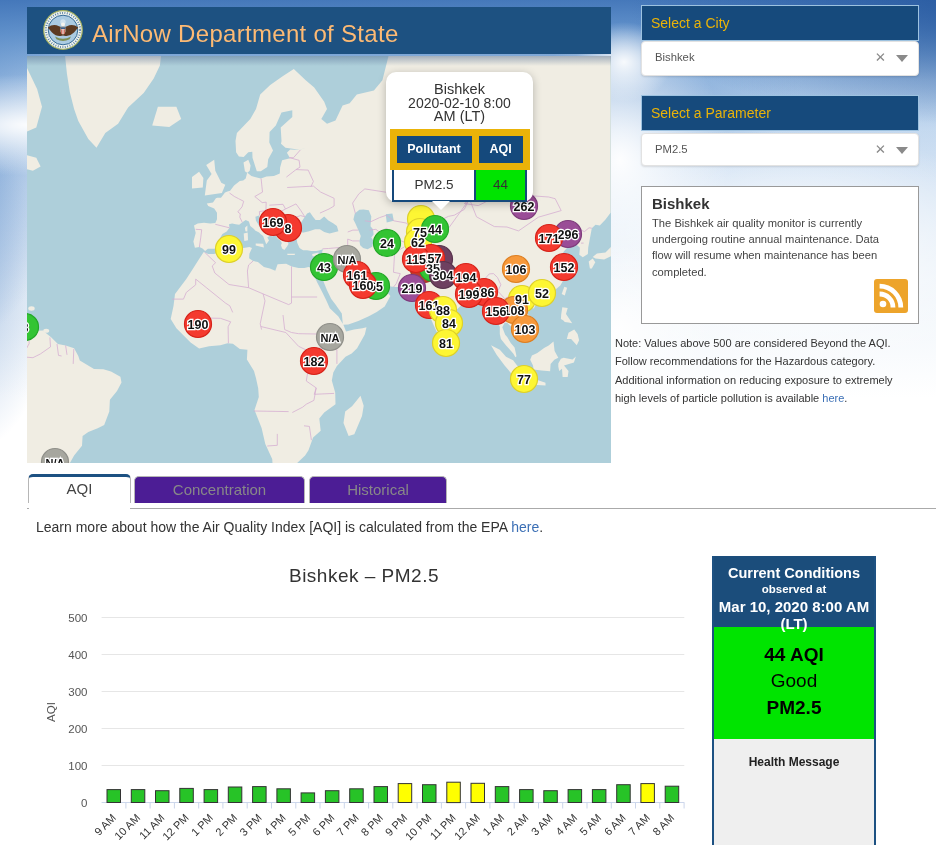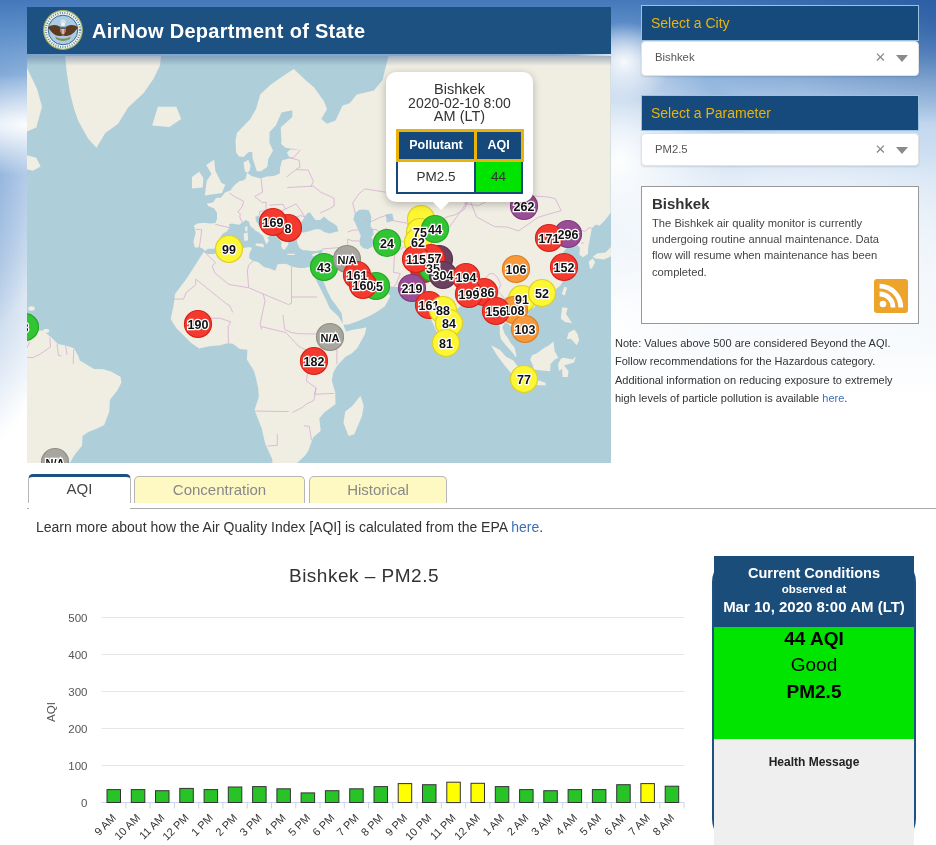--- a/index.html
+++ b/index.html
@@ -9,49 +9,49 @@
 radial-gradient(ellipse 120px 110px at 618px 330px, rgba(255,255,255,.9), rgba(255,255,255,0) 78%),
 radial-gradient(ellipse 280px 150px at 800px 250px, rgba(255,255,255,.9), rgba(255,255,255,0) 80%),
 radial-gradient(ellipse 260px 70px at 30px 125px, rgba(255,255,255,.97), rgba(255,255,255,0) 72%),
 radial-gradient(ellipse 500px 150px at 1020px 10px, rgba(27,76,148,.75), rgba(27,76,148,0) 78%),
 linear-gradient(180deg, rgba(64,116,184,.95) 0px, rgba(84,136,198,.8) 35px, rgba(130,170,216,.45) 80px, rgba(170,200,230,.15) 130px, rgba(255,255,255,0) 180px),
 radial-gradient(ellipse 150px 280px at -50px 130px, rgba(88,138,200,.9), rgba(88,138,200,0) 78%),
 radial-gradient(ellipse 120px 200px at -40px 300px, rgba(120,160,210,.55), rgba(120,160,210,0) 78%),
 radial-gradient(ellipse 190px 100px at 660px 90px, rgba(105,150,205,.5), rgba(105,150,205,0) 75%),
 linear-gradient(180deg,#a6c6e8 0%,#ccdef2 30%,#eef4fa 60%,#ffffff 85%);}
 #hdr{position:absolute;left:27px;top:7px;width:584px;height:47px;background:#1d5181;}
-#hdr .t{position:absolute;left:65px;top:13px;color:#ffffff;font-size:20px;letter-spacing:.3px;font-weight:bold;}
+#hdr .t{position:absolute;left:65px;top:13px;color:#fdba74;font-size:24px;letter-spacing:.3px;}
 #map{position:absolute;left:27px;top:56px;width:584px;height:407px;overflow:hidden;background:#aecfda;}
 .selbar{position:absolute;left:641px;width:278px;height:36px;background:#164a7c;border:1px solid #9dc2e0;box-sizing:border-box;}
 .selbar span{position:absolute;left:9px;top:9px;color:#eab308;font-size:14px;}
 .drop{position:absolute;left:641px;width:278px;background:#fff;border:1px solid #e2e2e2;border-radius:4px;box-sizing:border-box;box-shadow:0 1px 2px rgba(0,0,0,.12);}
 .drop .v{position:absolute;left:13px;top:9px;font-size:11.3px;color:#555;}
 .drop .x{position:absolute;right:32px;top:7px;color:#8a8a8a;font-size:13.5px;}
 .drop .car{position:absolute;right:10px;top:13px;width:0;height:0;border-left:6.5px solid transparent;border-right:6.5px solid transparent;border-top:7.5px solid #8a8a8a;}
 #infobox{position:absolute;left:641px;top:186px;width:278px;height:138px;background:#fff;border:1px solid #999;box-sizing:border-box;}
 #infobox h3{margin:8px 0 3px 10px;font-size:15px;color:#333;}
 #infobox p{margin:0 10px;font-size:11.2px;color:#444;line-height:16.2px;}
 #rss{position:absolute;right:10px;bottom:10px;width:34px;height:34px;background:#eda42b;border-radius:3px;}
 #note{position:absolute;left:615px;top:334px;width:292px;font-size:11px;color:#333;line-height:18.4px;}
 #note a{color:#3b6fb5;text-decoration:none;}
 #tabs{position:absolute;left:27px;top:474px;width:909px;height:35px;}
 #tabs .line{position:absolute;left:0;right:0;top:34px;height:1px;background:#aaa;}
-.tab{position:absolute;box-sizing:border-box;height:27px;top:2px;background:#fef9c3;border:1px solid #b6b6b6;border-bottom:none;border-radius:5px 5px 0 0;text-align:center;font-size:15px;color:#888;line-height:26px;}
+.tab{position:absolute;box-sizing:border-box;height:27px;top:2px;background:#4c1d95;border:1px solid #b6b6b6;border-bottom:none;border-radius:5px 5px 0 0;text-align:center;font-size:15px;color:#888;line-height:26px;}
 .tab.on{top:0;height:29px;background:#fff;border-top:3.5px solid #1d5182;color:#444;line-height:24px;z-index:2;}
 #learn{position:absolute;left:24px;top:519px;font-size:14px;color:#333;margin-left:12px;}
 #learn a{color:#3b6fb5;text-decoration:none;}
-#cc{position:absolute;left:712px;top:556px;width:204px;height:289px;border-left:2px solid #1d5182;border-right:2px solid #1d5182;box-sizing:border-box;border-radius:26px;}
+#cc{position:absolute;left:712px;top:556px;width:164px;height:289px;border-left:2px solid #1d5182;border-right:2px solid #1d5182;box-sizing:border-box;}
 #cc .h{background:#1b4d7b;color:#fff;text-align:center;height:71px;}
 #cc .g{background:#00e400;height:112px;text-align:center;color:#000;}
 #cc .m{background:#efefef;height:106px;color:#222;}
 #pop{position:absolute;left:359px;top:16px;width:147px;height:130px;background:#fff;border-radius:10px;box-shadow:0 2px 8px rgba(0,0,0,.25);text-align:center;font-size:14.5px;color:#333;box-sizing:border-box;padding-top:11px;line-height:13.5px;}
 #pop:after{content:"";position:absolute;left:46px;bottom:-8px;border-left:9px solid transparent;border-right:9px solid transparent;border-top:9px solid #fff;}
 #pop .l{line-height:13.6px;margin-bottom:0;height:13.6px;}
 #pop table{margin:5px auto 0;border-collapse:collapse;font-size:13px;}
-#pop th{background:#15497c;color:#fff;border:3px solid #eab308;font-size:12.5px;}
+#pop th{background:#15497c;color:#fff;border:7px solid #eab308;font-size:12.5px;}
 #pop td{border:2px solid #15497c;font-size:13.5px;}
 </style></head><body>
 <div id="sky"></div>
 <div id="hdr">
 <svg width="40" height="40" style="position:absolute;left:16px;top:3px" viewBox="0 0 40 40">
 <circle cx="20" cy="20" r="19.3" fill="#eef2ee" stroke="#a3b060" stroke-width="1.2"></circle>
 <circle cx="20" cy="20" r="14.8" fill="#abcbe2" stroke="#27608e" stroke-width="0.9"></circle>
 <circle cx="20" cy="20" r="17.1" fill="none" stroke="#2a5c8c" stroke-width="2" stroke-dasharray="0.8 1.6" opacity="0.85"></circle>
 <circle cx="20" cy="12" r="2.7" fill="#cfe2ef"></circle>
 <path d="M4.8 17.5 Q10 13.5 16 16.2 L18 17 Q20 15.8 22 17 L24 16.2 Q30 13.5 35.2 17.5 L31 22.5 Q27 26.5 22.5 26 L20 25.6 L17.5 26 Q13 26.5 9 22.5 Z" fill="#5d3b22"></path>
@@ -375,19 +375,19 @@
 <line x1="657.1" y1="245.5" x2="657.1" y2="251.5" stroke="#ccd6eb" stroke-width="1"></line>
 <text x="647.9" y="261.5" font-size="11" fill="#333" text-anchor="end" transform="rotate(-45 647.9 261.5)">8 AM</text>
 </svg>
 <div id="cc">
 <div class="h">
       <div style="font-size:14.5px;font-weight:bold;padding-top:9px;">Current Conditions</div>
 <div style="font-size:11.5px;font-weight:bold;padding-top:2px;">observed at</div>
 <div style="font-size:15px;font-weight:bold;padding-top:3px;">Mar 10, 2020 8:00 AM (LT)</div>
     </div>
 <div class="g">
-      <div style="font-size:19px;font-weight:bold;padding-top:1px;">44 AQI</div>
+      <div style="font-size:19px;font-weight:bold;padding-top:17px;">44 AQI</div>
 <div style="font-size:19px;font-weight:normal;padding-top:4px;">Good</div>
 <div style="font-size:19px;font-weight:bold;padding-top:5px;">PM2.5</div>
     </div>
 <div class="m">
       <div style="font-size:12px;font-weight:bold;text-align:center;padding-top:16px;">Health Message</div>
     </div>
 </div>
 </body></html>

